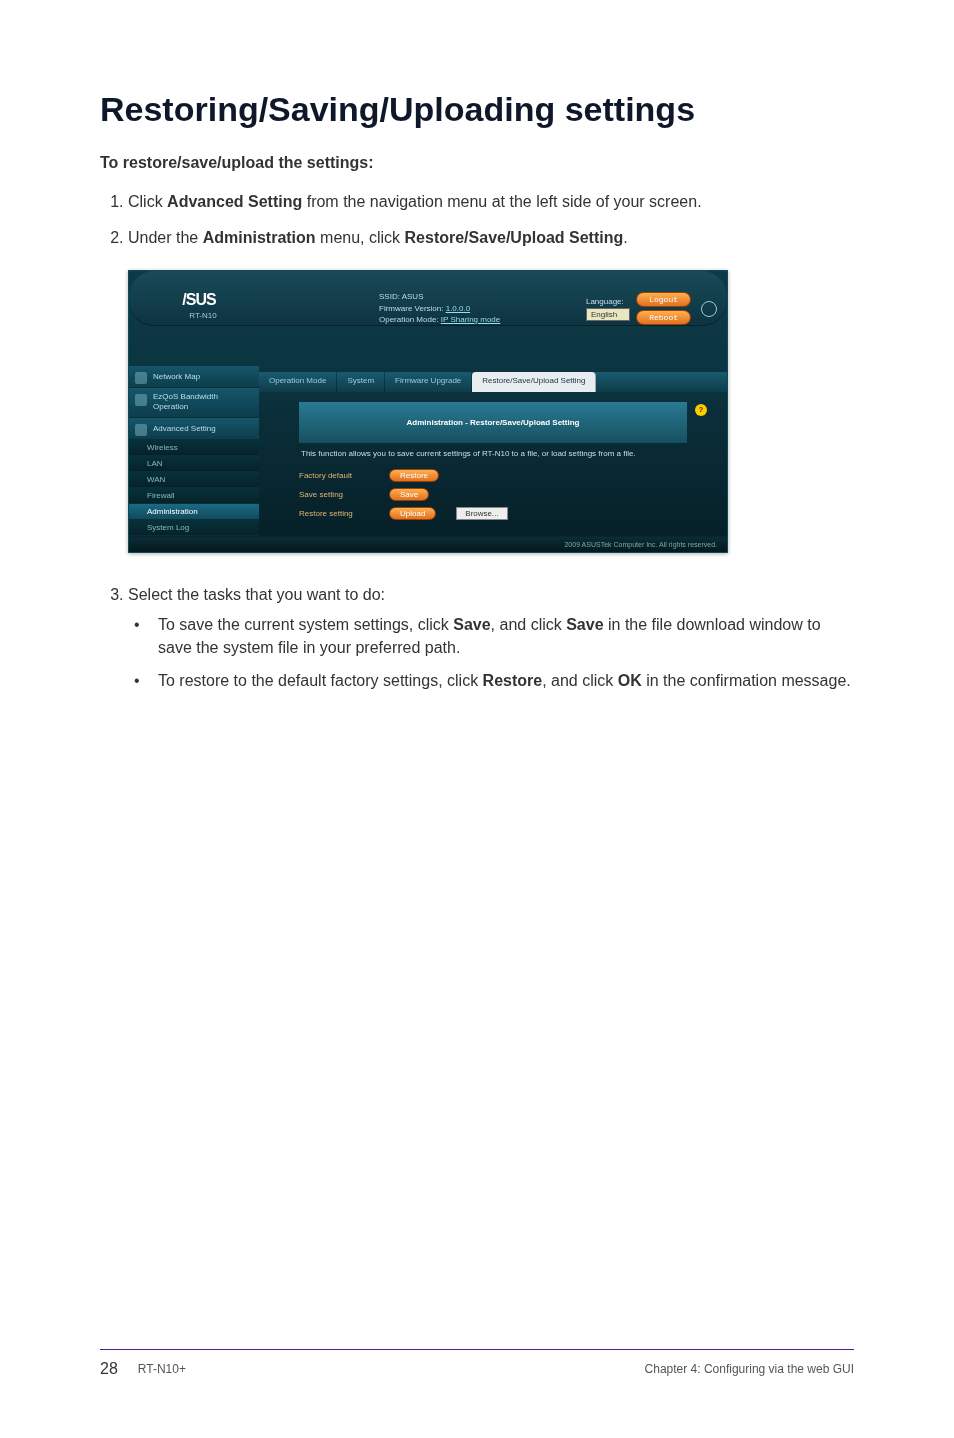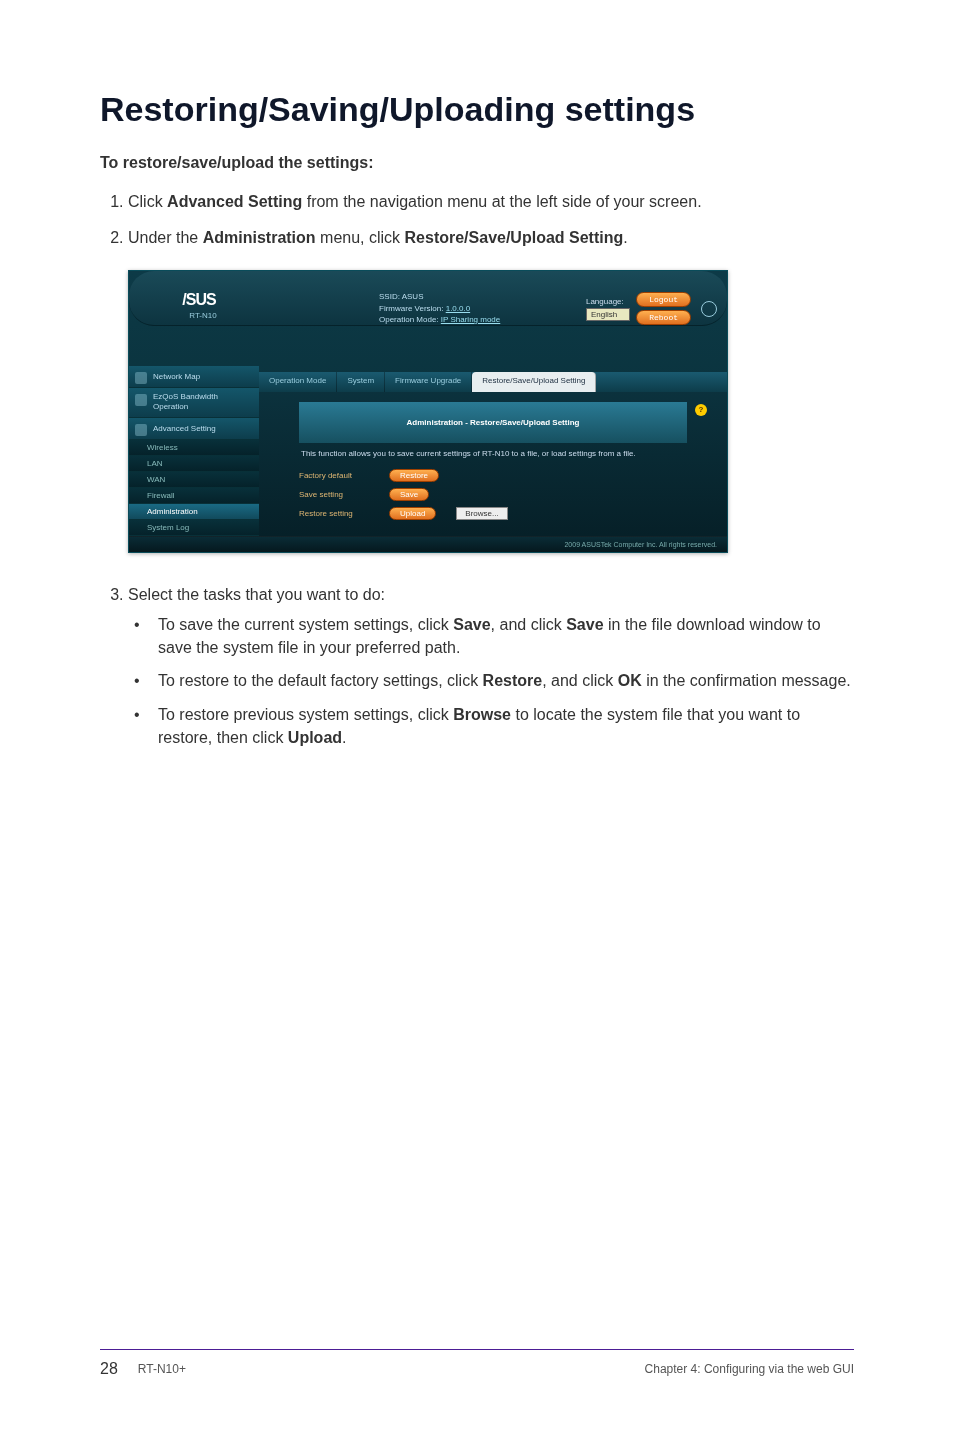--- a/index.html
+++ b/index.html
@@ -285,23 +285,20 @@
 <ol start="3">
   <li>
     <span>Select the tasks that you want to do:</span>
     <ul class="bullets">
       <li>
         <span>To save the current system settings, click </span><span class="bold">Save</span><span>, and click </span><span class="bold">Save</span><span> in the file download window to save the system file in your preferred path.</span>
       </li>
       <li>
         <span>To restore to the default factory settings, click </span><span class="bold">Restore</span><span>, and click </span><span class="bold">OK</span><span> in the confirmation message.</span>
       </li>
-      <li>
-        <span>To restore previous system settings, click </span><span class="bold">Browse</span><span> to locate the system file that you want to restore, then click </span><span class="bold">Upload</span><span>.</span>
-      </li>
     </ul>
   </li>
 </ol>
 
 <div class="page-footer">
   <span class="page-num">28</span>
   <span>RT-N10+</span>
   <span class="page-footer-right">Chapter 4: Configuring via the web GUI</span>
 </div>
 

